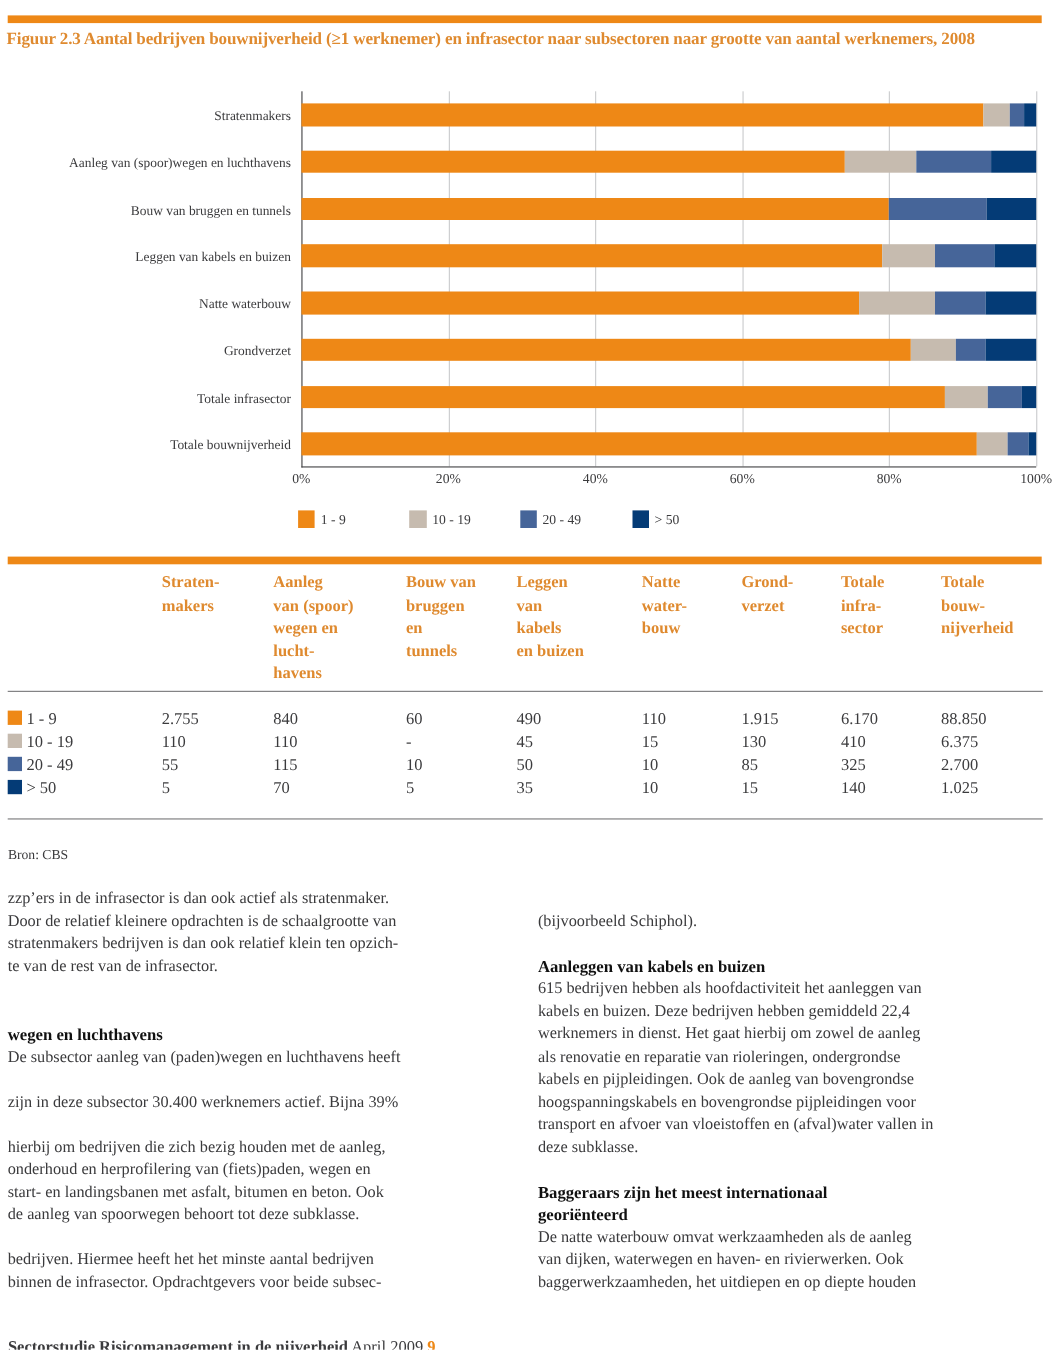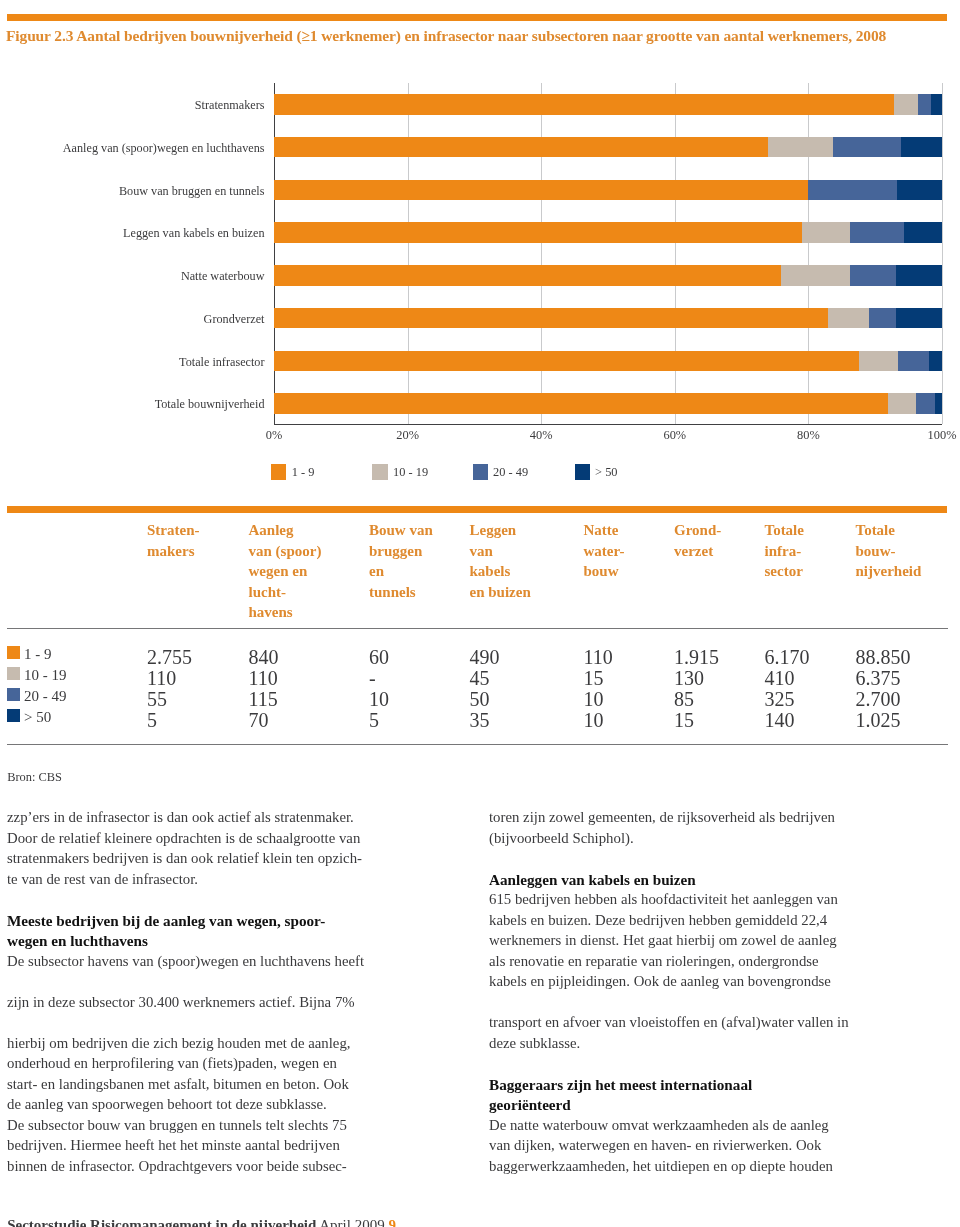--- a/index.html
+++ b/index.html
@@ -25,21 +25,21 @@
   .seg{position:absolute;top:0;height:20.5px;}
   .tick-label{position:absolute;top:416px;font-size:12.4px;color:#3b3b3d;white-space:nowrap;}
   .legend-sw{position:absolute;width:15.2px;height:16.2px;top:451.5px;}
   .legend-tx{position:absolute;top:453px;font-size:12.4px;color:#3b3b3d;white-space:nowrap;}
 
   
   #tbl-head{position:absolute;left:0;top:0;width:960px;}
   .th{position:absolute;color:#DF8A2F;font-weight:bold;font-size:15px;line-height:20.5px;white-space:pre-line;}
   .tsw{position:absolute;width:12.6px;height:12.9px;left:7.1px;}
   .tcat{position:absolute;left:24px;font-size:15px;color:#3b3b3d;white-space:nowrap;}
-  .tv{position:absolute;font-size:20px;color:#3b3b3d;white-space:nowrap;}
+  .tv{position:absolute;font-size:15px;color:#3b3b3d;white-space:nowrap;}
 
   
   #bron{position:absolute;left:7.2px;top:759px;font-size:12.4px;color:#3b3b3d;line-height:12.4px;}
   .col{position:absolute;top:0;width:459px;height:420px;}
   .tline{position:absolute;left:0;white-space:nowrap;font-size:14.8px;line-height:15px;color:#3a3a3c;}
   .tline.bold{font-weight:bold;color:#111;font-size:15.2px;}
   #col-left{left:7px;}
   #col-right{left:489px;}
 
   
@@ -205,41 +205,39 @@
       <div class="rule-thin" style="top:732px"></div>
     </div>
 
   <div id="bron">Bron: CBS</div>
 
   <div class="col" id="col-left">
       <div class="tline" style="top:798.2px">zzp’ers in de infrasector is dan ook actief als stratenmaker.</div>
       <div class="tline" style="top:818.7px">Door de relatief kleinere opdrachten is de schaalgrootte van</div>
       <div class="tline" style="top:839.2px">stratenmakers bedrijven is dan ook relatief klein ten opzich-</div>
       <div class="tline" style="top:859.7px">te van de rest van de infrasector.</div>
-      <div class="tline bold" style="top:900.7px">Meeste bedrijven bij de aanleg van wegen, spoor-</div>
       <div class="tline bold" style="top:921.2px">wegen en luchthavens</div>
-      <div class="tline" style="top:941.7px">De subsector havens van (spoor)wegen en luchthavens heeft</div>
-      <div class="tline" style="top:982.7px">zijn in deze subsector 30.400 werknemers actief. Bijna 7%</div>
+      <div class="tline" style="top:941.7px">De subsector aanleg van (paden)wegen en luchthavens heeft</div>
+      <div class="tline" style="top:982.7px">zijn in deze subsector 30.400 werknemers actief. Bijna 39%</div>
       <div class="tline" style="top:1023.7px">hierbij om bedrijven die zich bezig houden met de aanleg,</div>
       <div class="tline" style="top:1064.7px">start- en landingsbanen met asfalt, bitumen en beton. Ook</div>
       <div class="tline" style="top:1044.2px">onderhoud en herprofilering van (fiets)paden, wegen en</div>
       <div class="tline" style="top:1085.2px">de aanleg van spoorwegen behoort tot deze subklasse.</div>
-      <div class="tline" style="top:1105.7px">De subsector bouw van bruggen en tunnels telt slechts 75</div>
       <div class="tline" style="top:1126.2px">bedrijven. Hiermee heeft het het minste aantal bedrijven</div>
       <div class="tline" style="top:1146.7px">binnen de infrasector. Opdrachtgevers voor beide subsec-</div>
     </div>
   <div class="col" id="col-right">
-      <div class="tline" style="top:798.2px">toren zijn zowel gemeenten, de rijksoverheid als bedrijven</div>
       <div class="tline" style="top:818.7px">(bijvoorbeeld Schiphol).</div>
       <div class="tline bold" style="top:859.7px">Aanleggen van kabels en buizen</div>
       <div class="tline" style="top:880.2px">615 bedrijven hebben als hoofdactiviteit het aanleggen van</div>
       <div class="tline" style="top:900.7px">kabels en buizen. Deze bedrijven hebben gemiddeld 22,4</div>
       <div class="tline" style="top:921.2px">werknemers in dienst. Het gaat hierbij om zowel de aanleg</div>
       <div class="tline" style="top:941.7px">als renovatie en reparatie van rioleringen, ondergrondse</div>
       <div class="tline" style="top:962.2px">kabels en pijpleidingen. Ook de aanleg van bovengrondse</div>
+      <div class="tline" style="top:982.7px">hoogspanningskabels en bovengrondse pijpleidingen voor</div>
       <div class="tline" style="top:1003.2px">transport en afvoer van vloeistoffen en (afval)water vallen in</div>
       <div class="tline" style="top:1023.7px">deze subklasse.</div>
       <div class="tline bold" style="top:1064.7px">Baggeraars zijn het meest internationaal</div>
       <div class="tline bold" style="top:1085.2px">georiënteerd</div>
       <div class="tline" style="top:1105.7px">De natte waterbouw omvat werkzaamheden als de aanleg</div>
       <div class="tline" style="top:1126.2px">van dijken, waterwegen en haven- en rivierwerken. Ook</div>
       <div class="tline" style="top:1146.7px">baggerwerkzaamheden, het uitdiepen en op diepte houden</div>
     </div>
 
   <div id="footer">

